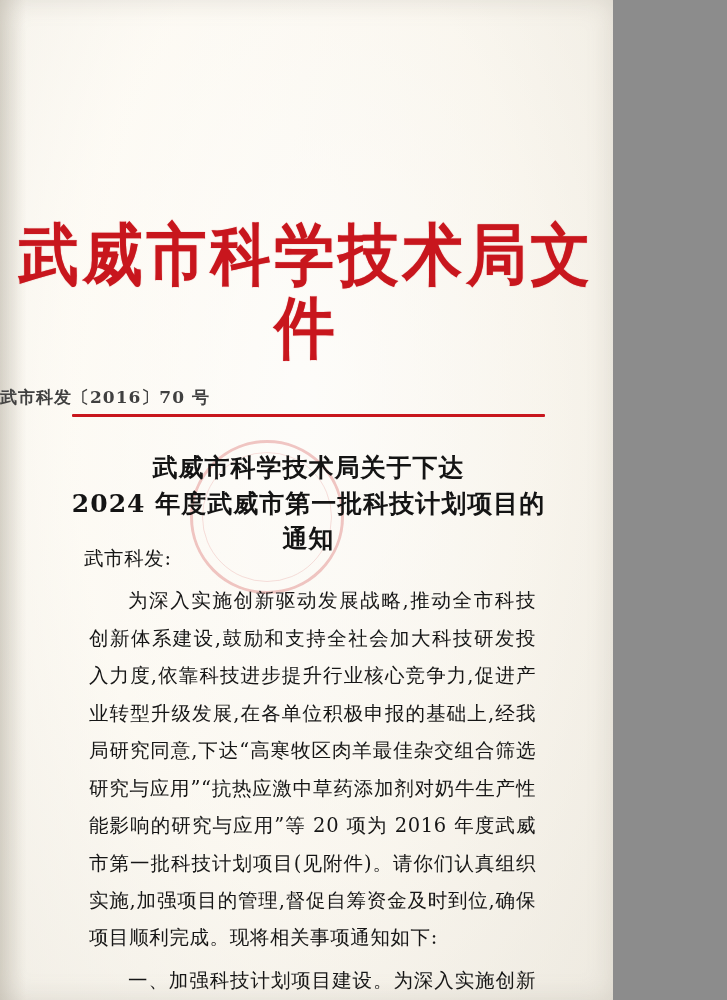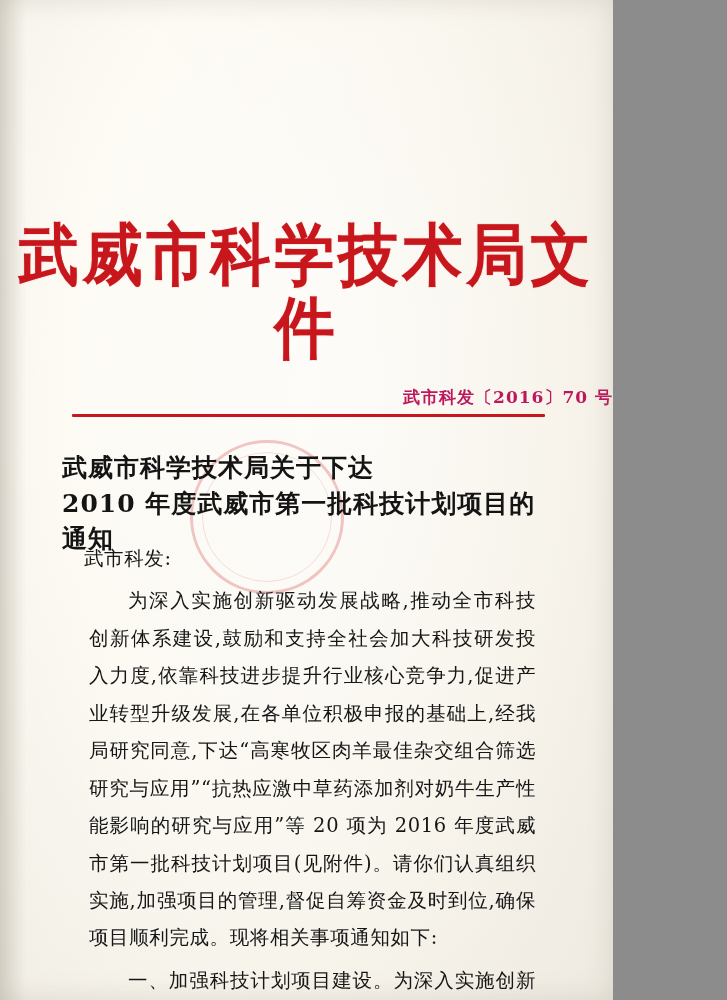--- a/index.html
+++ b/index.html
@@ -57,44 +57,45 @@
     text-shadow: 0 0 1px rgba(200,22,29,0.6);
     transform: scaleY(1.12);
   }
 
   
   .doc-number {
     position: absolute;
     top: 386px;
     left: 0;
     right: 0;
-    text-align: right;
+    text-align: left;
     font-size: 17px;
     font-weight: bold;
     letter-spacing: 1px;
-    color: #be185d;
+    color: #404040;
   }
 
   
   .red-rule {
     position: absolute;
     top: 414px;
     left: 72px;
     right: 68px;
     height: 3px;
     background: #c8161d;
     border-radius: 1px;
   }
 
   
   .doc-title {
     position: absolute;
     top: 450px;
     left: 62px;
     right: 58px;
+    text-align: center;
     font-size: 25px;
     font-weight: bold;
     line-height: 1.42;
     color: #141414;
     letter-spacing: 1px;
   }
 
   
   .body-text {
     position: absolute;
@@ -164,21 +165,21 @@
     </div>
 
     <div class="doc-number">武市科发〔2016〕70 号</div>
 
     <div class="red-rule"></div>
 
     <div class="seal"></div>
 
     <div class="doc-title">
       <div>武威市科学技术局关于下达</div>
-      <div>2010 年度武威市第一批科技计划项目的通知</div>
+      <div>2024 年度武威市第一批科技计划项目的通知</div>
     </div>
 
     <div class="body-text">
       <p class="salutation">武市科发:</p>
       <p class="para">为深入实施创新驱动发展战略,推动全市科技创新体系建设,鼓励和支持全社会加大科技研发投入力度,依靠科技进步提升行业核心竞争力,促进产业转型升级发展,在各单位积极申报的基础上,经我局研究同意,下达“高寒牧区肉羊最佳杂交组合筛选研究与应用”“抗热应激中草药添加剂对奶牛生产性能影响的研究与应用”等 20 项为 2016 年度武威市第一批科技计划项目(见附件)。请你们认真组织实施,加强项目的管理,督促自筹资金及时到位,确保项目顺利完成。现将相关事项通知如下:</p>
       <p class="para">一、加强科技计划项目建设。为深入实施创新驱动发展战略</p>
     </div>
 
   </div>
 

